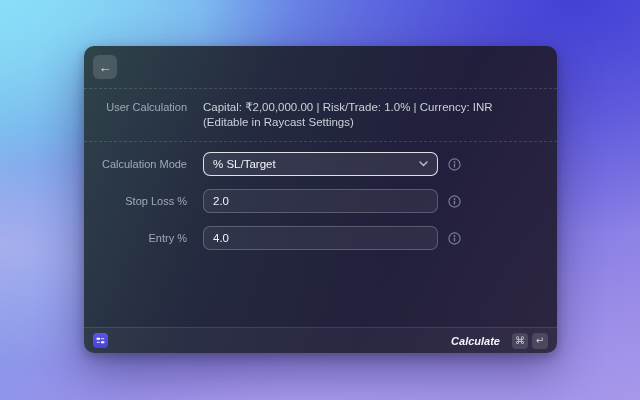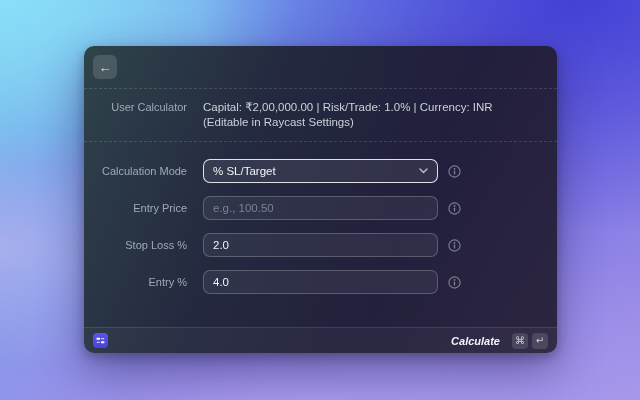--- a/index.html
+++ b/index.html
@@ -24,21 +24,21 @@
   .win-header{flex:0 0 42px;display:flex;align-items:center;padding:0 9px;border-bottom:1px dashed rgba(255,255,255,0.14);}
   .back-btn{width:24px;height:24px;border-radius:6px;background:rgba(255,255,255,0.14);color:#e3e6ea;
     font-size:13px;line-height:1;display:flex;align-items:center;justify-content:center;cursor:default;}
   .content{flex:1 1 auto;}
   .label-col{flex:0 0 103px;text-align:right;font-size:11px;color:#a0a9b8;margin-right:16px;}
   .prefs-row{display:flex;align-items:flex-start;padding:11px 0;border-bottom:1px dashed rgba(255,255,255,0.14);}
   .prefs-row .label-col{padding-top:1px;}
   .prefs-value{font-size:11.5px;color:#ccd1da;line-height:15px;max-width:300px;}
   .form-rows{padding-top:8px;}
   .form-row{display:flex;align-items:center;margin-top:13px;}
-  .form-row:first-child{margin-top:9px;}
+  .form-row:first-child{margin-top:2px;}
   .field{width:235px;height:24px;box-sizing:border-box;border-radius:7px;
     background:rgba(255,255,255,0.06);border:1px solid rgba(255,255,255,0.22);
     display:flex;align-items:center;padding:0 9px;font-size:11.5px;color:#f2f4f7;gap:48px;}
   .field.focused{border:1.5px solid rgba(255,255,255,0.85);background:rgba(255,255,255,0.08);}
   .dropdown{justify-content:space-between;cursor:default;}
   .chev{display:flex;align-items:center;opacity:0.85;}
   input.field{font-family:"Liberation Sans","DejaVu Sans",sans-serif;outline:none;}
   input.field::placeholder{color:#7b8293;opacity:1;}
   .info-icon{margin-left:10px;display:flex;align-items:center;opacity:0.75;}
   .footer{flex:0 0 25px;border-top:1px solid rgba(255,255,255,0.10);background:rgba(255,255,255,0.035);
@@ -59,21 +59,21 @@
 
     <div class="win-header">
       <div class="back-btn">
         <span>←</span>
       </div>
     </div>
 
     <div class="content">
 
       <div class="prefs-row">
-        <div class="label-col">User Calculator</div>
+        <div class="label-col">User Calculation</div>
         <div class="prefs-value">
           <div>Capital: ₹2,00,000.00 | Risk/Trade: 1.0% | Currency: INR</div>
           <div>(Editable in Raycast Settings)</div>
         </div>
       </div>
 
       <div class="form-rows">
 
         <div class="form-row">
           <div class="label-col">Calculation Mode</div>
@@ -87,31 +87,20 @@
           </div>
           <span class="info-icon">
             <svg width="13" height="13" viewBox="0 0 13 13">
                 <circle cx="6.5" cy="6.5" r="5.6" fill="none" stroke="#99a0ae" stroke-width="1.1"></circle>
                 <circle cx="6.5" cy="3.9" r="0.95" fill="#99a0ae"></circle>
                 <rect x="5.85" y="5.5" width="1.3" height="4.1" rx="0.65" fill="#99a0ae"></rect>
               </svg>
           </span>
         </div>
 
-        <div class="form-row">
-          <div class="label-col">Entry Price</div>
-          <input class="field" type="text" placeholder="e.g., 100.50" style="">
-          <span class="info-icon">
-            <svg width="13" height="13" viewBox="0 0 13 13">
-                <circle cx="6.5" cy="6.5" r="5.6" fill="none" stroke="#99a0ae" stroke-width="1.1"></circle>
-                <circle cx="6.5" cy="3.9" r="0.95" fill="#99a0ae"></circle>
-                <rect x="5.85" y="5.5" width="1.3" height="4.1" rx="0.65" fill="#99a0ae"></rect>
-              </svg>
-          </span>
-        </div>
 
         <div class="form-row">
           <div class="label-col">Stop Loss %</div>
           <input class="field" type="text" value="2.0" style="">
           <span class="info-icon">
             <svg width="13" height="13" viewBox="0 0 13 13">
                 <circle cx="6.5" cy="6.5" r="5.6" fill="none" stroke="#99a0ae" stroke-width="1.1"></circle>
                 <circle cx="6.5" cy="3.9" r="0.95" fill="#99a0ae"></circle>
                 <rect x="5.85" y="5.5" width="1.3" height="4.1" rx="0.65" fill="#99a0ae"></rect>
               </svg>

